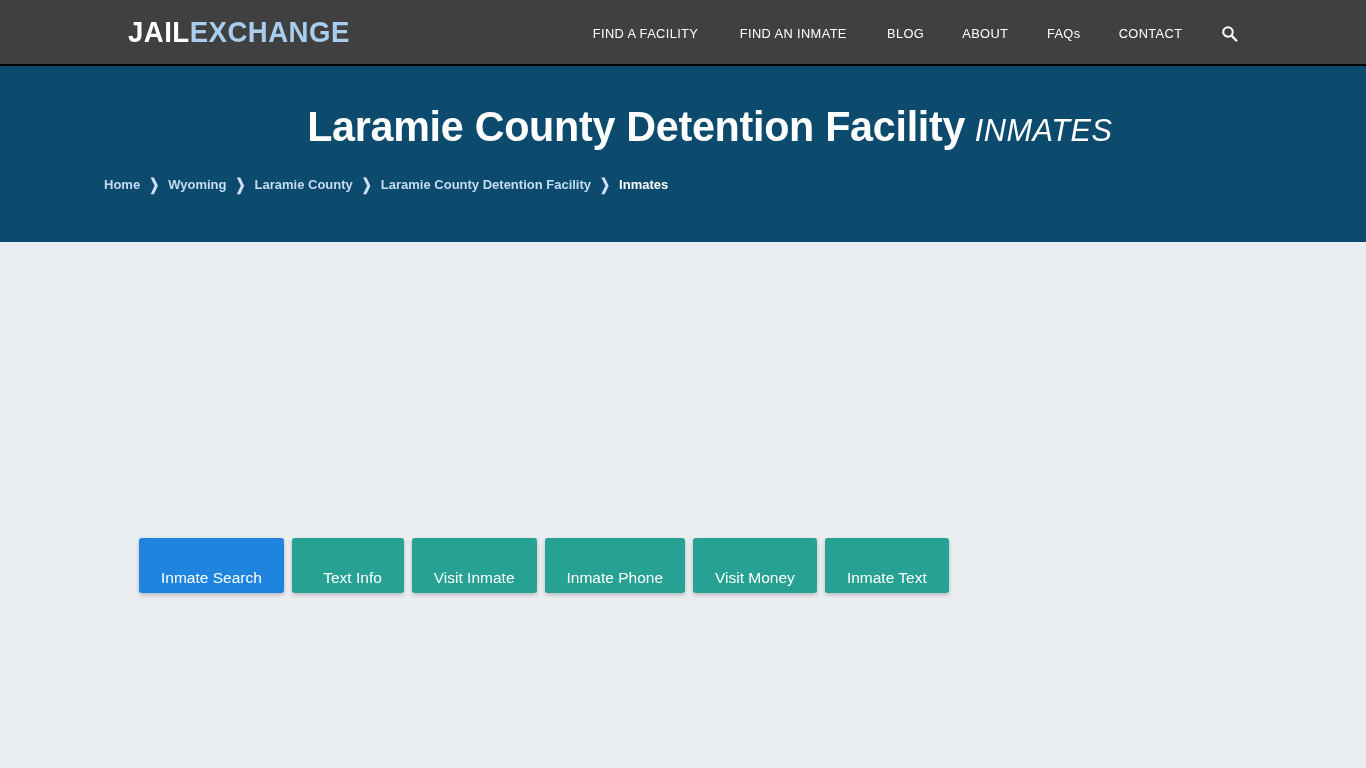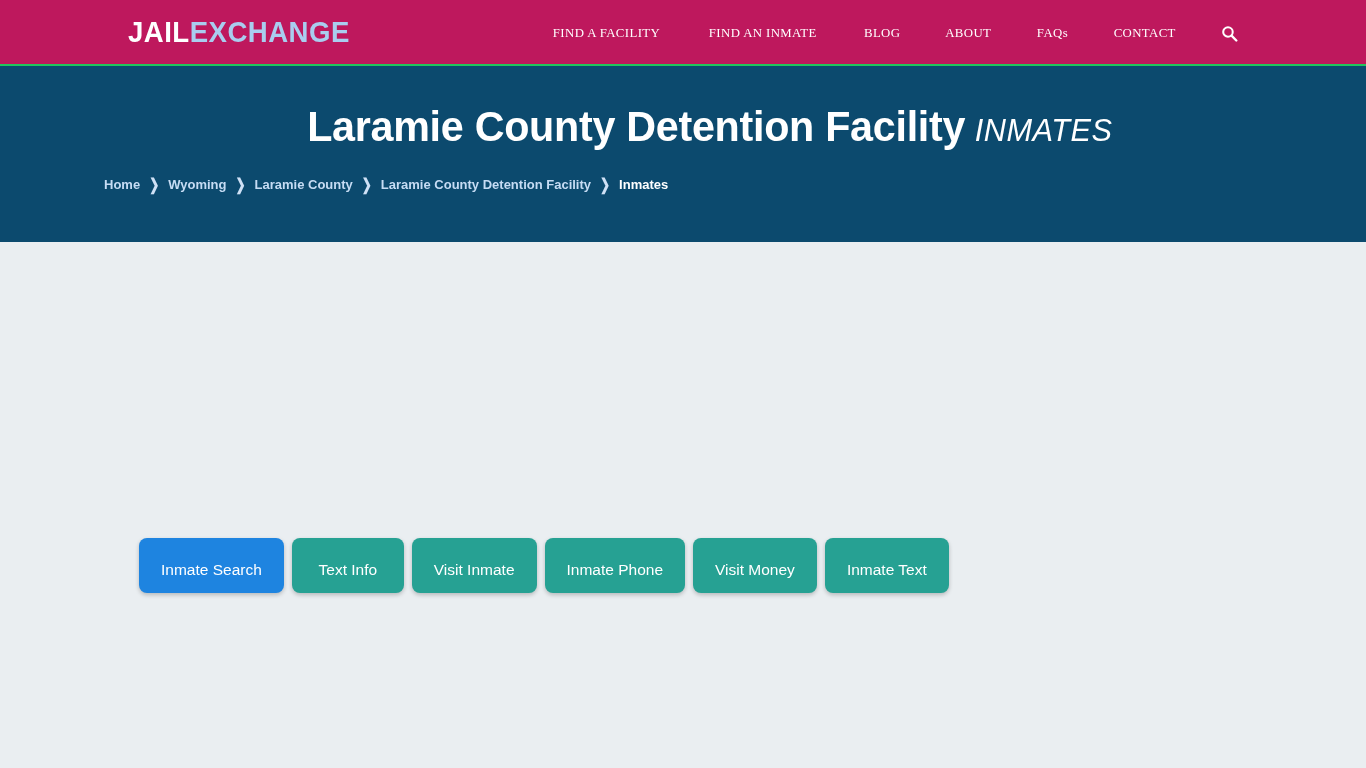--- a/index.html
+++ b/index.html
@@ -13,22 +13,22 @@
   body {
     background: #eaeef1;
     font-family: "Liberation Sans", sans-serif;
     -webkit-font-smoothing: antialiased;
   }
 
   
   .navbar {
     position: relative;
     height: 66px;
-    background: #be185d;
-    border-bottom: 2px solid #22c55e;
+    background: #404040;
+    border-bottom: 2px solid #000000;
     display: flex;
     align-items: center;
   }
 
   .brand {
     margin-left: 128px;
     font-size: 30px;
     font-weight: bold;
     letter-spacing: 0.5px;
     line-height: 1;
@@ -41,22 +41,21 @@
   .brand .brand-jail { color: #ffffff; }
   .brand .brand-exchange { color: #a9cdef; }
 
   .nav-links {
     position: absolute;
     right: 128px;
     top: 0;
     height: 66px;
     display: flex;
     align-items: center;
-    gap: 13px;
-    font-family: Liberation Serif, serif;
+    gap: 6px;
   }
 
   .nav-link {
     color: #ffffff;
     font-size: 13.5px;
     font-weight: normal;
     letter-spacing: 0.4px;
     text-decoration: none;
     padding: 0 15px;
     white-space: nowrap;
@@ -147,27 +146,27 @@
     align-items: flex-start;
   }
   .tab-row.row-two { padding-left: 156px; margin-top: 9px; }
 
   .tab-btn {
     height: 55px;
     min-width: 112px;
     background: #26a193;
     color: #ffffff;
     border: none;
-    border-radius: 8px;
+    border-radius: 3px;
     font-family: "Liberation Sans", sans-serif;
     font-size: 15.5px;
     line-height: 55px;
-    padding: 4px 22px;
+    padding: 12px 22px;
     margin-right: 8px;
-    text-align: center;
+    text-align: right;
     white-space: nowrap;
     cursor: pointer;
     box-shadow: 0 2px 4px rgba(0,0,0,0.22);
   }
   .tab-btn.active {
     background: #1e84e0;
   }
 </style>
 </head>
 <body>

